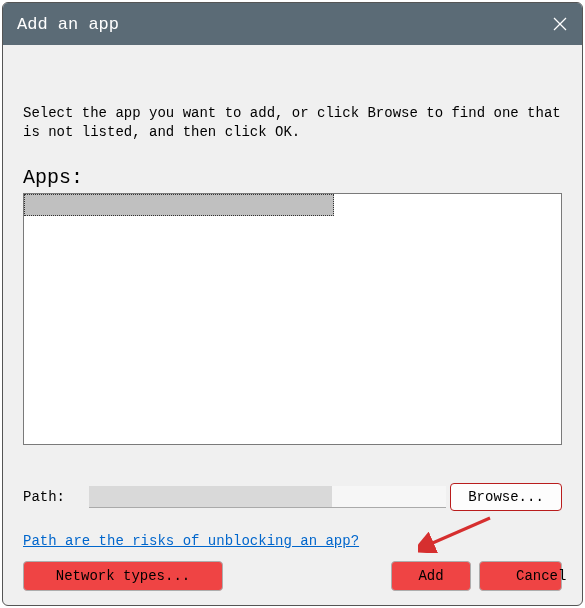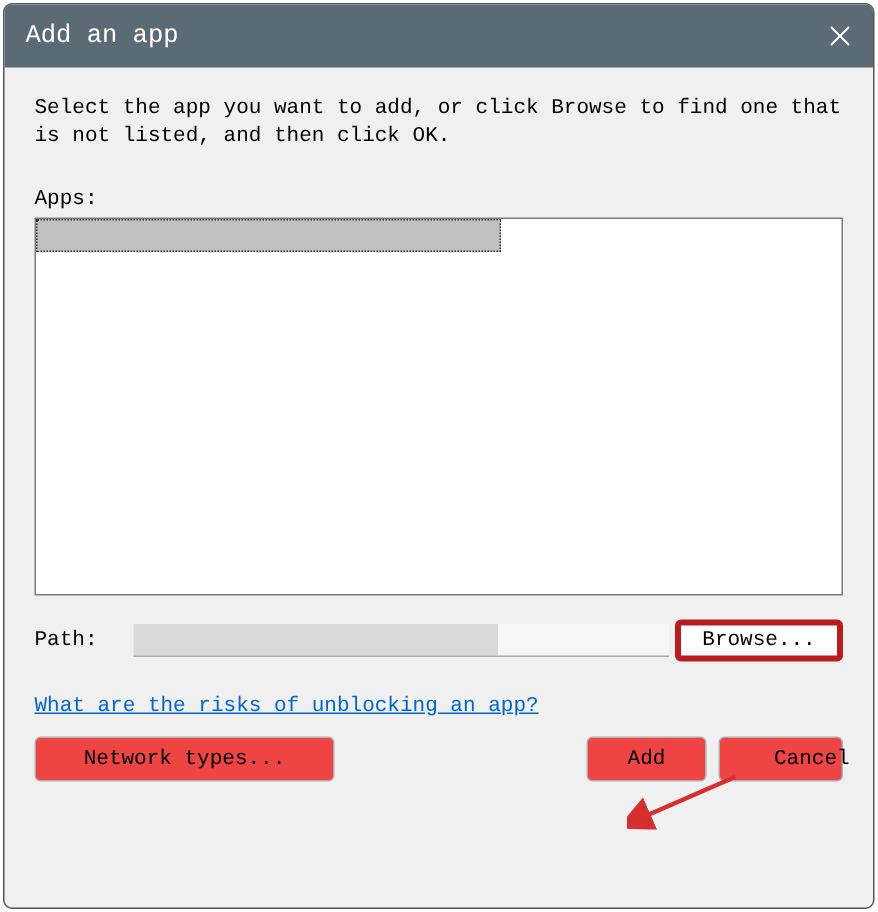--- a/index.html
+++ b/index.html
@@ -46,28 +46,29 @@
       cursor: pointer;
       margin-right: -14px;
     }
     .close-btn svg { stroke: #fff; }
     .content {
       padding: 18px 20px 14px 20px;
       flex: 1;
       display: flex;
       flex-direction: column;
       color: #000;
+      justify-content: flex-end;
     }
     .instructions {
       font-size: 14px;
       line-height: 1.35;
       margin-bottom: 24px;
     }
     .apps-label {
-      font-size: 14px;
+      font-size: 20px;
       margin-bottom: 4px;
     }
     .apps-list {
       border: 1px solid #7a7a7a;
       background: #fff;
       height: 252px;
       overflow: auto;
     }
     .app-row {
       height: 22px;
@@ -77,42 +78,42 @@
     }
     .app-row.selected {
       background: #c0c0c0;
       width: 310px;
       outline: 1px dotted #333;
       outline-offset: -1px;
     }
     .path-row {
       display: flex;
       align-items: center;
-      margin-top: 16px;
+      margin-top: 38px;
       gap: 4px;
     }
     .path-label {
       font-size: 14px;
       width: 62px;
     }
     .path-input {
       flex: 1;
       height: 22px;
       border: none;
       border-bottom: 1px solid #aaa;
       background: linear-gradient(to right, #d9d9d9 0%, #d9d9d9 68%, #f6f6f6 68%, #f6f6f6 100%);
       padding: 0 6px;
       font-family: inherit;
       font-size: 13px;
     }
     .browse-btn {
       width: 112px;
       height: 28px;
       background: #fdfdfd;
-      border: 4px solid #b91c1c;
+      border: 1px solid #b91c1c;
       border-radius: 4px;
       font-family: inherit;
       font-size: 14px;
       cursor: pointer;
     }
     .risks-link {
       margin-top: 22px;
       color: #0066cc;
       text-decoration: underline;
       font-size: 14px;
@@ -171,21 +172,21 @@
         <span></span>
       </div>
     </div>
 
     <div class="path-row">
       <div class="path-label">Path:</div>
       <input class="path-input" type="text" value="" style="">
       <button class="browse-btn">Browse...</button>
     </div>
 
-    <a class="risks-link">What are the risks of unblocking an app?</a>
+    <a class="risks-link">Path are the risks of unblocking an app?</a>
 
 
     <div class="button-row">
       <button class="btn network">Network types...</button>
       <div class="spacer"></div>
       <button class="btn add">Add</button>
       <button class="btn cancel">Cancel</button>
     </div>
   </div>
 

